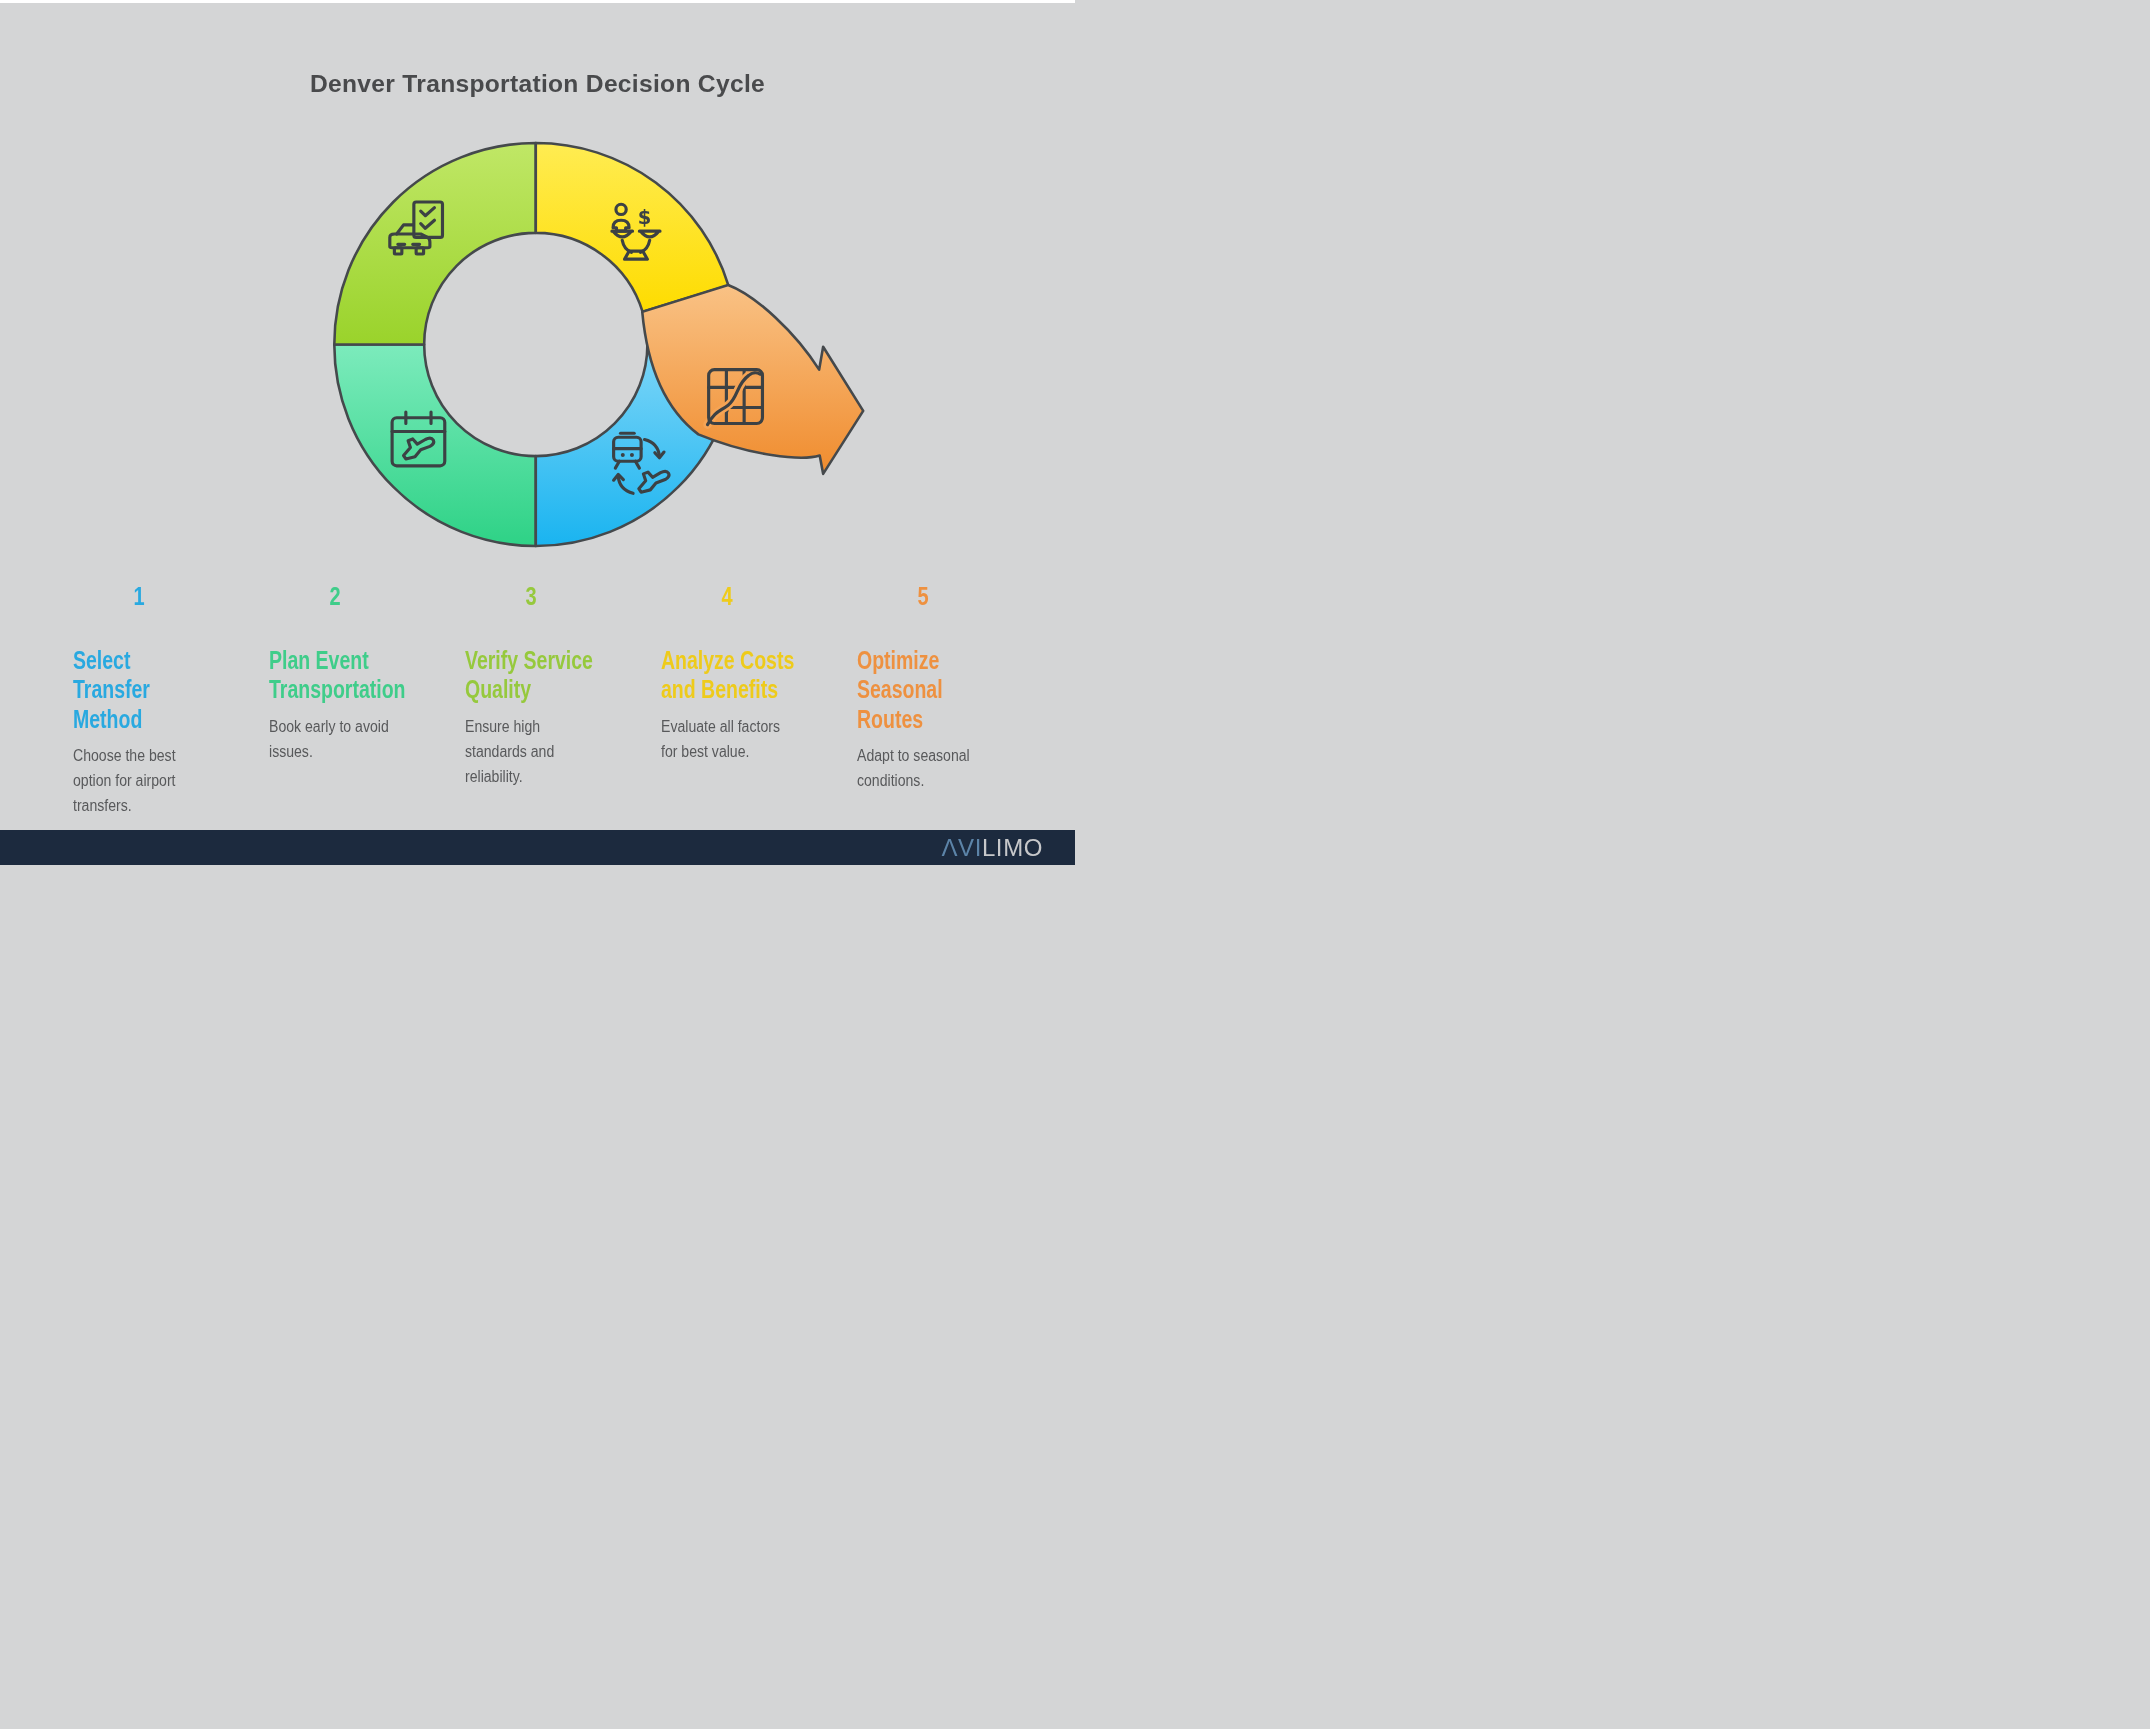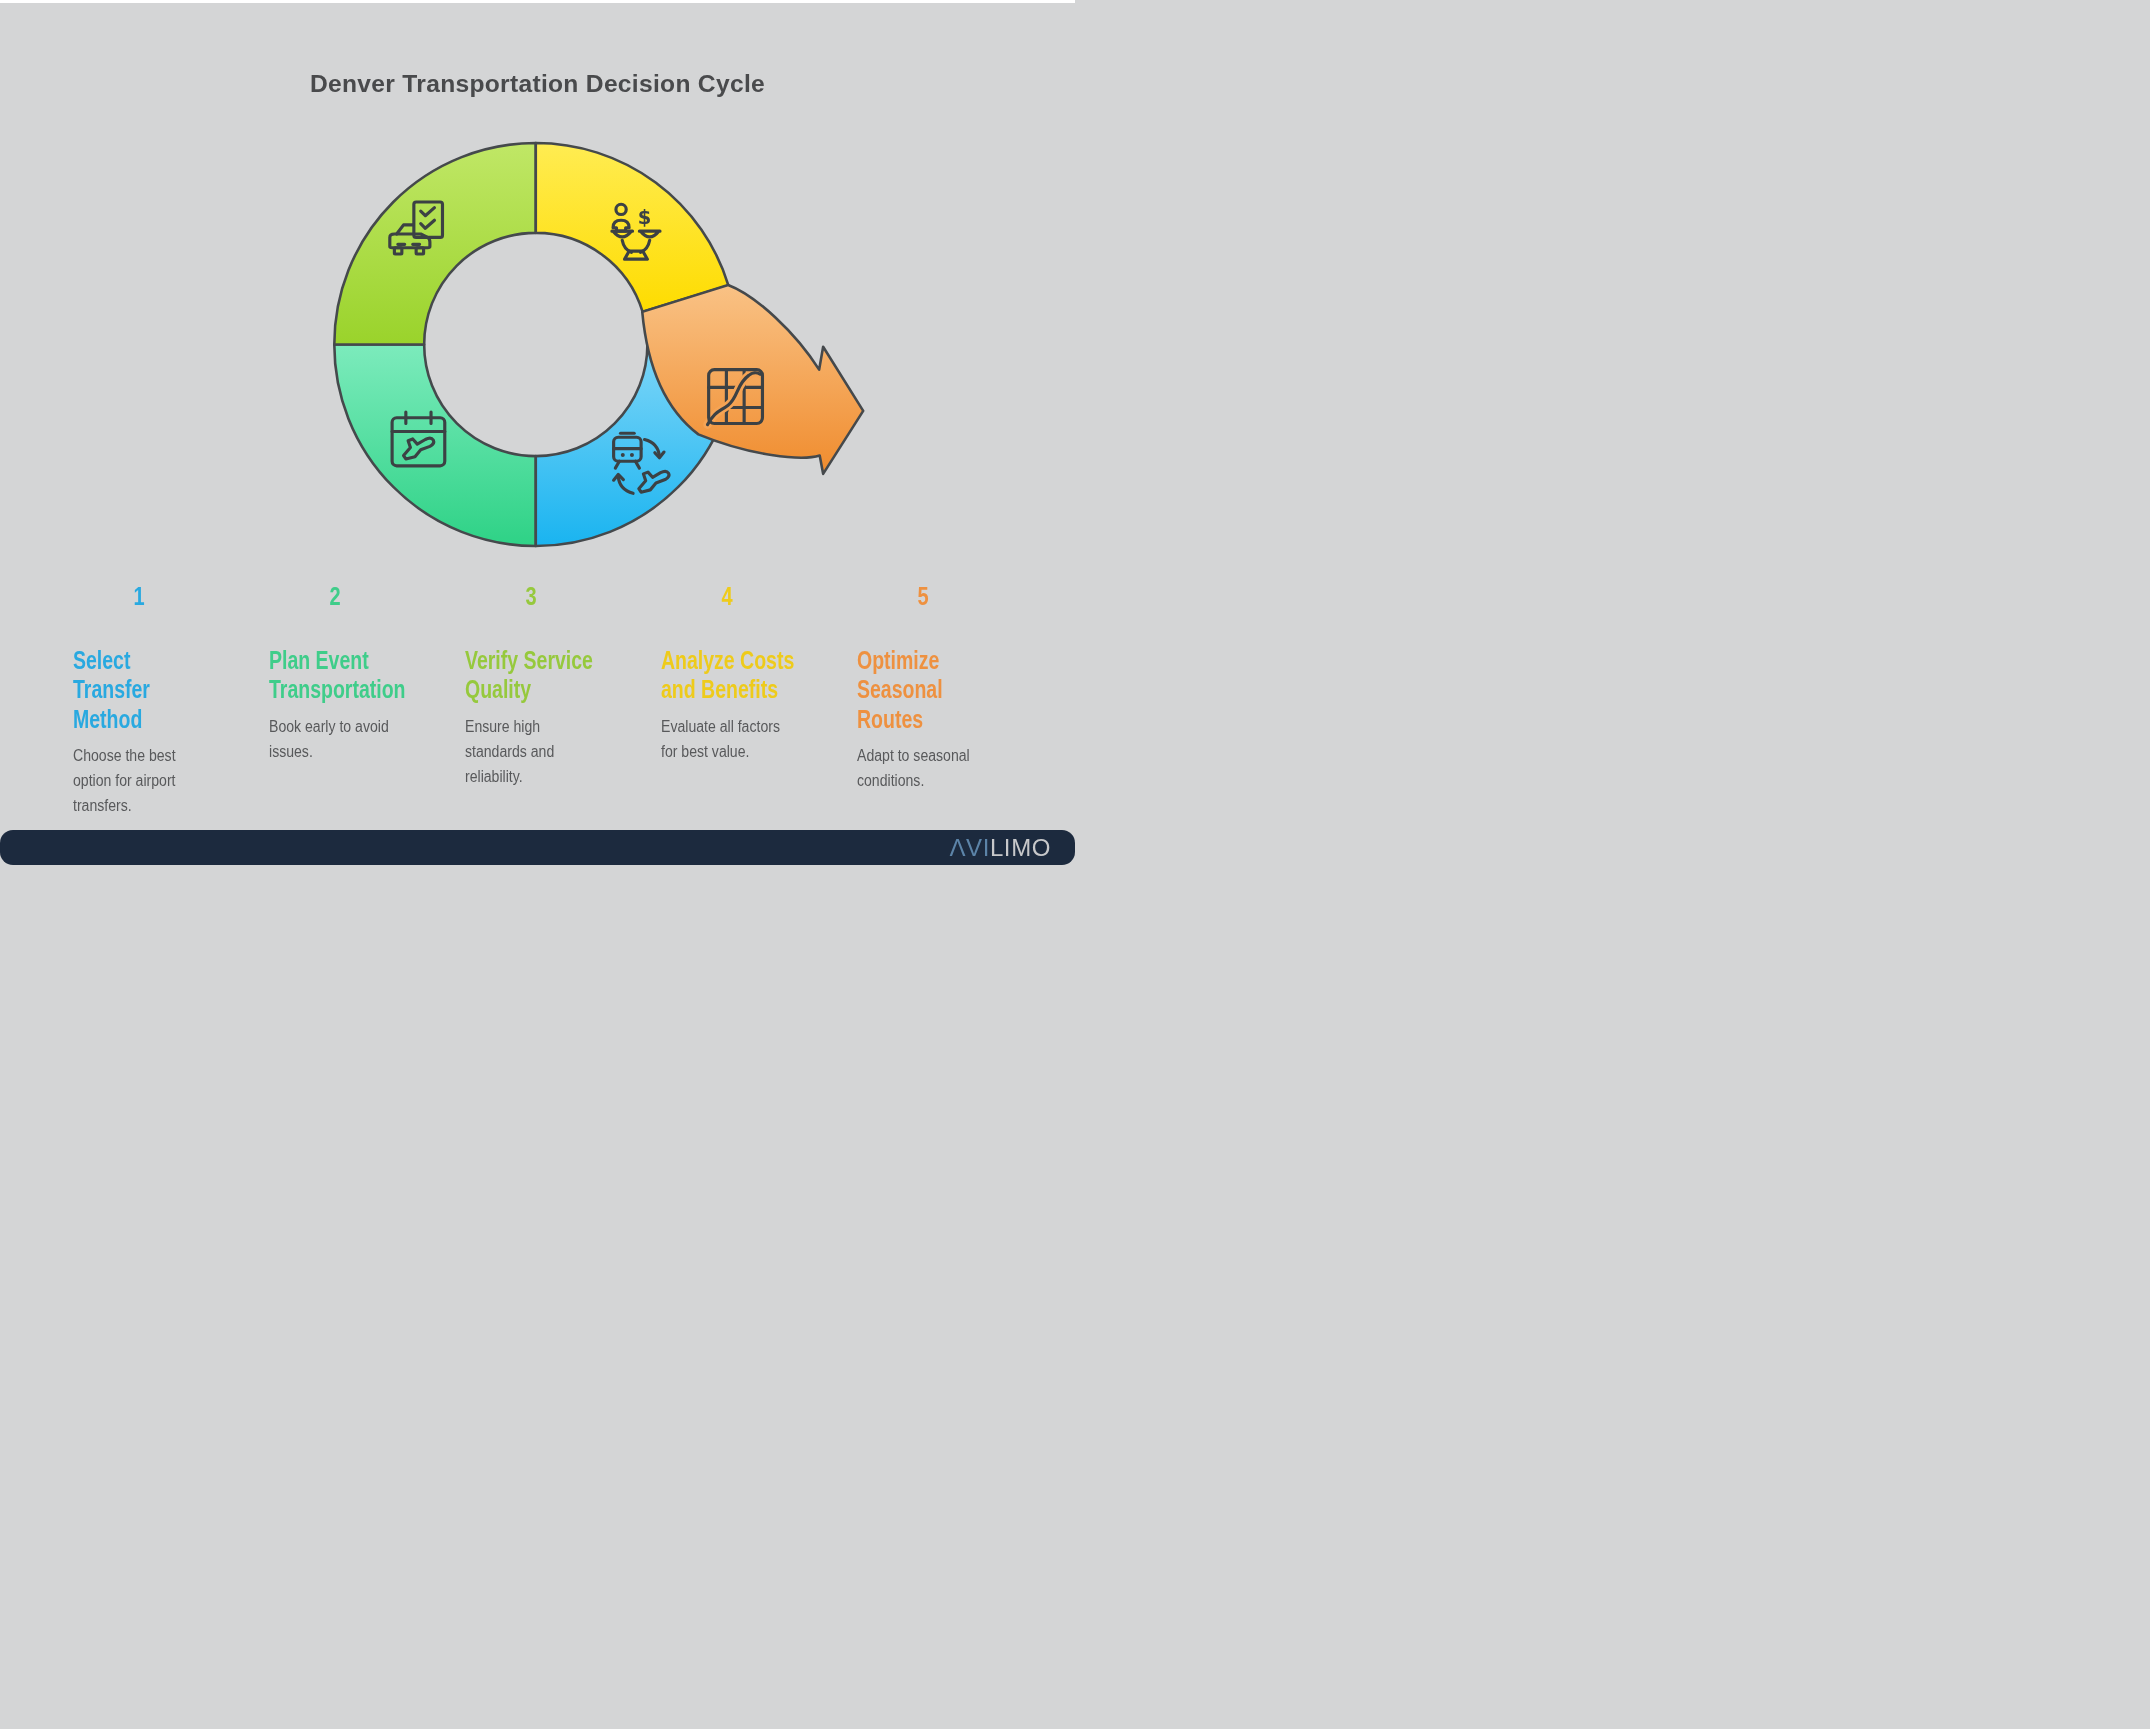--- a/index.html
+++ b/index.html
@@ -10,21 +10,21 @@
   .diagram{position:absolute;left:0;top:0;width:1075px;height:865px;}
   .steps{position:absolute;top:581px;left:73px;right:57px;display:flex;gap:36px;}
   .step{width:160px;flex:0 0 auto;}
   .num{width:132px;text-align:center;font-size:25px;font-weight:bold;line-height:1;
        transform:scaleX(.8);margin:0;}
   .head{margin:37px 0 0;font-size:26px;font-weight:bold;line-height:1.13;
         transform:scaleX(.75);transform-origin:left top;white-space:nowrap;}
   .desc{margin:10.3px 0 0;font-size:16px;line-height:1.55;color:#58595b;
         transform:scaleX(.88);transform-origin:left top;white-space:nowrap;}
   .footer{position:absolute;left:0;right:0;bottom:0;height:35px;background:#1c2a3e;
-          display:flex;align-items:center;justify-content:flex-end;padding-right:24px;border-radius:13px;}
+          display:flex;align-items:center;justify-content:flex-end;padding-right:32px;}
   .logo{font-size:24px;letter-spacing:0.6px;line-height:1;font-weight:normal;}
   .logo .b{color:#5c84a8;}
   .logo .g{color:#c7c8ca;}
 </style>
 </head>
 <body>
 
 <div class="page">
 
   <h1 class="title">Denver Transportation Decision Cycle</h1>

